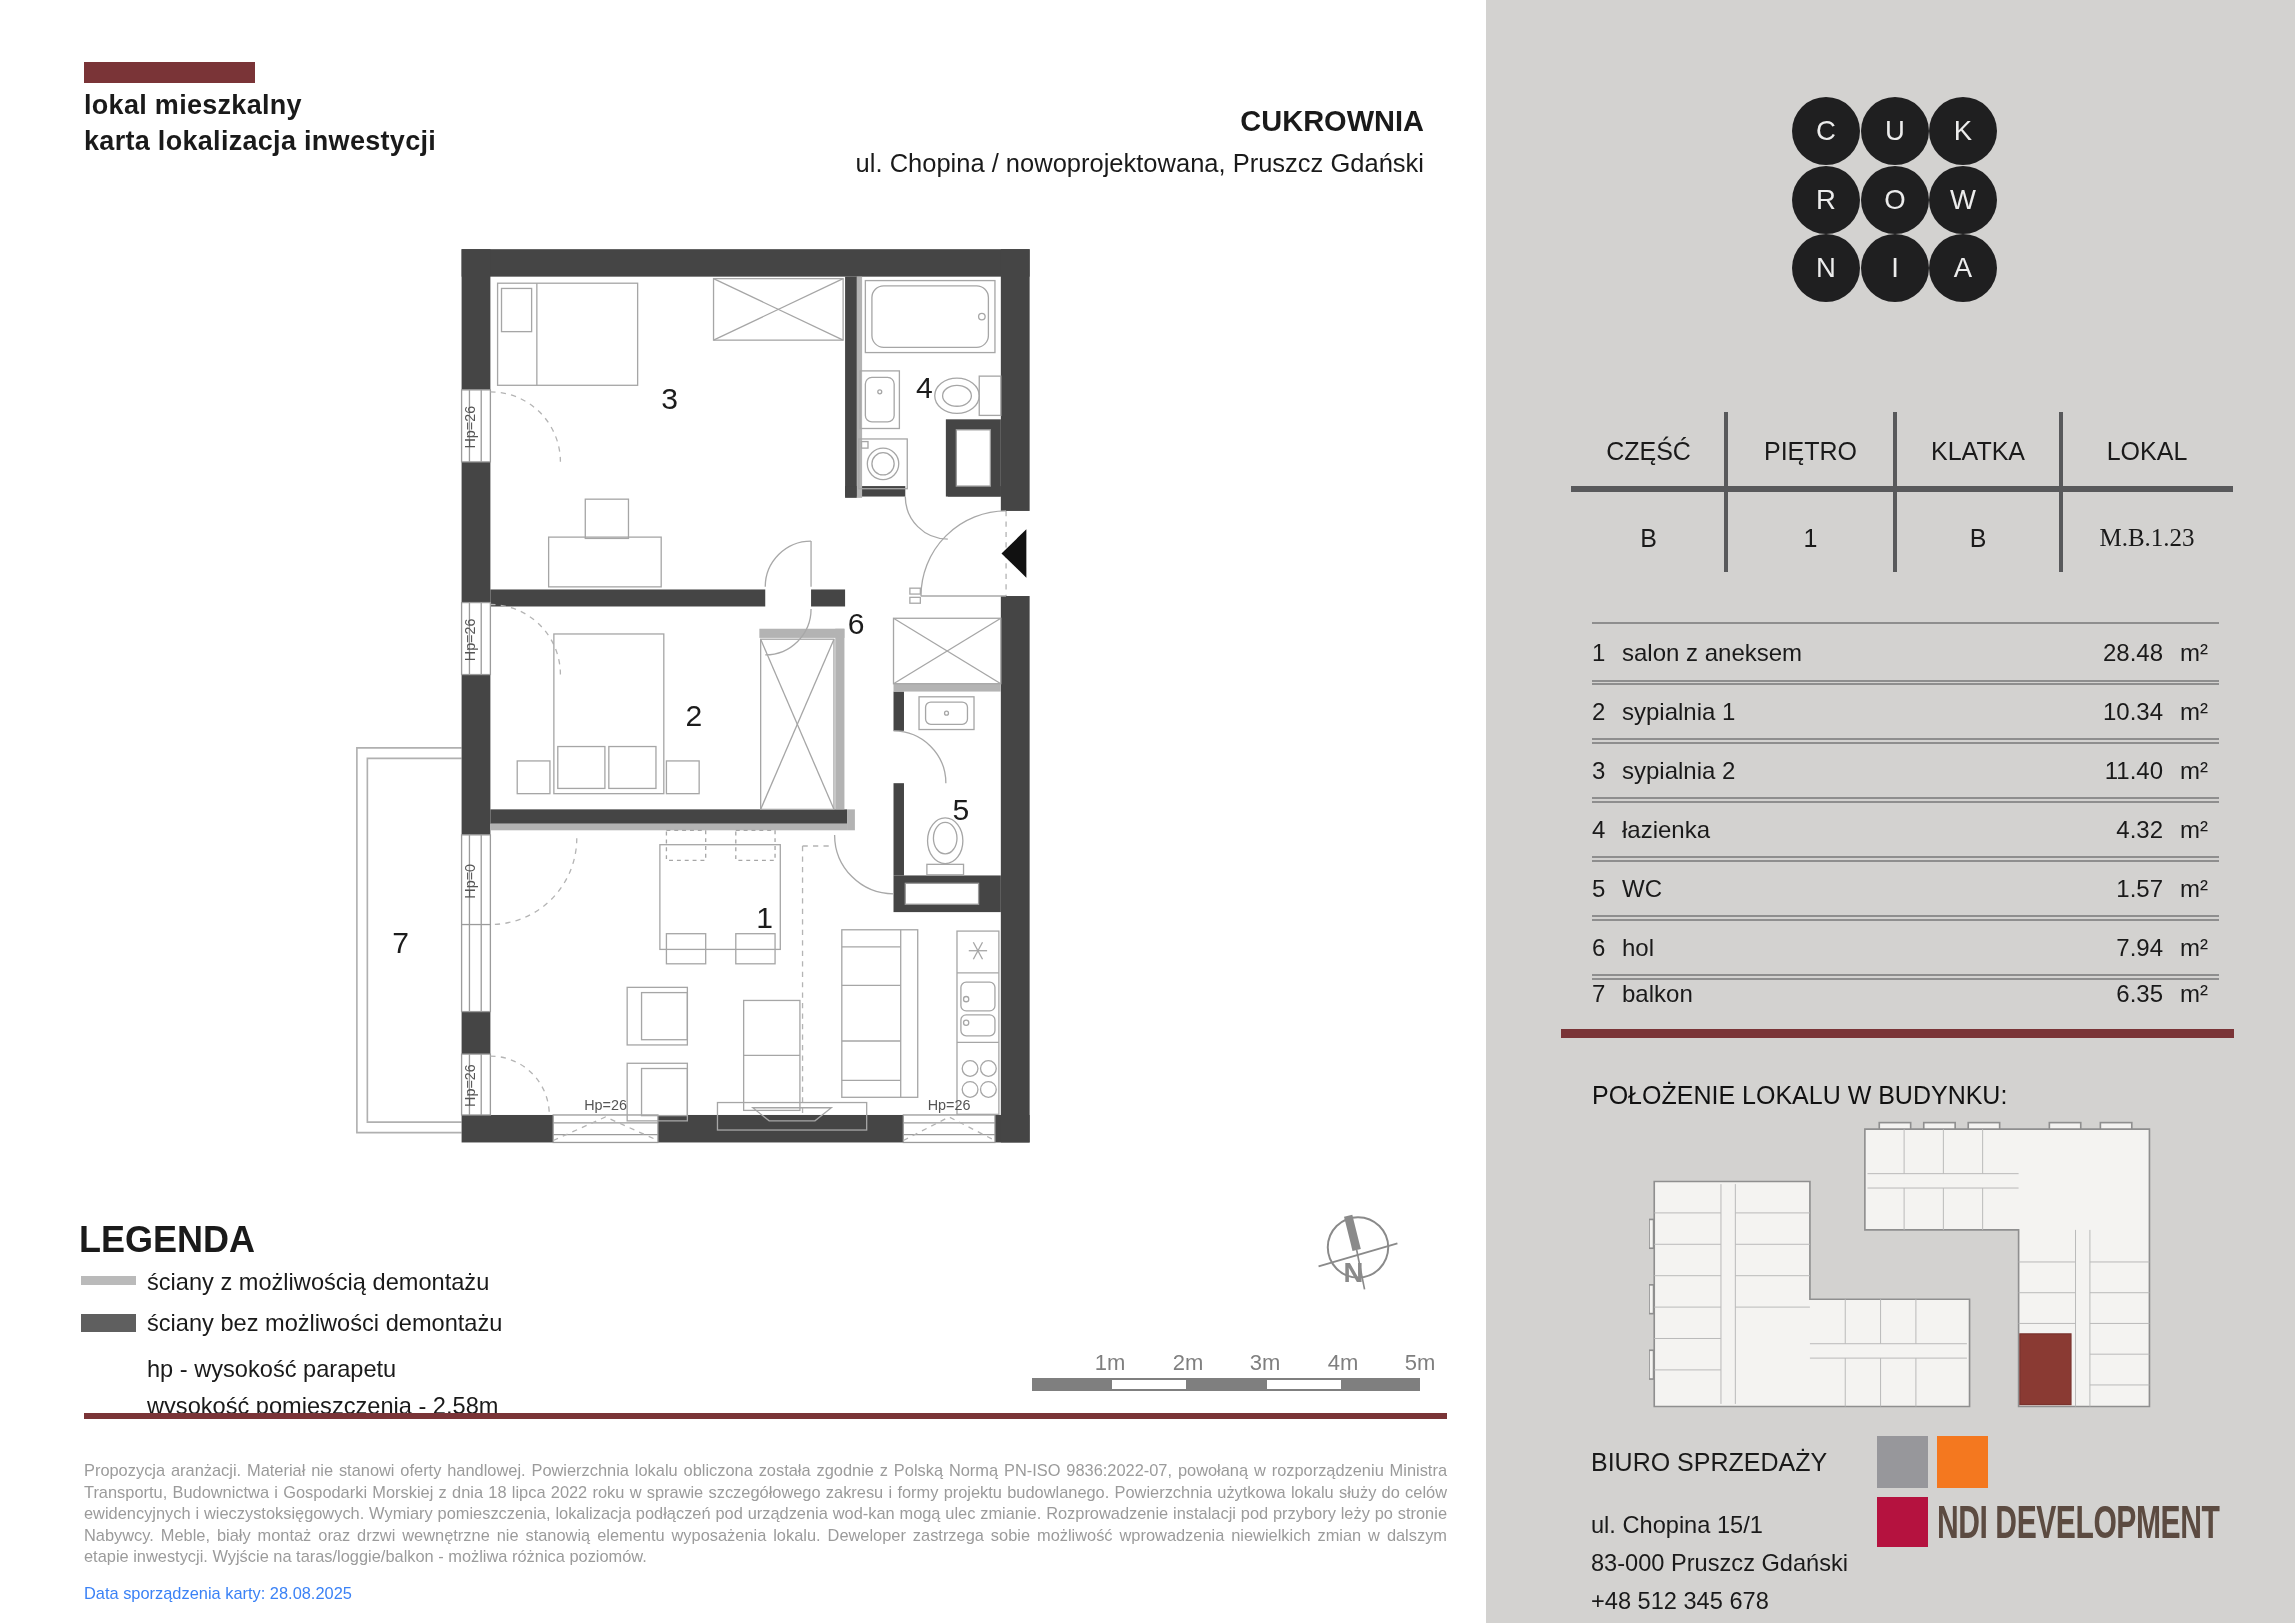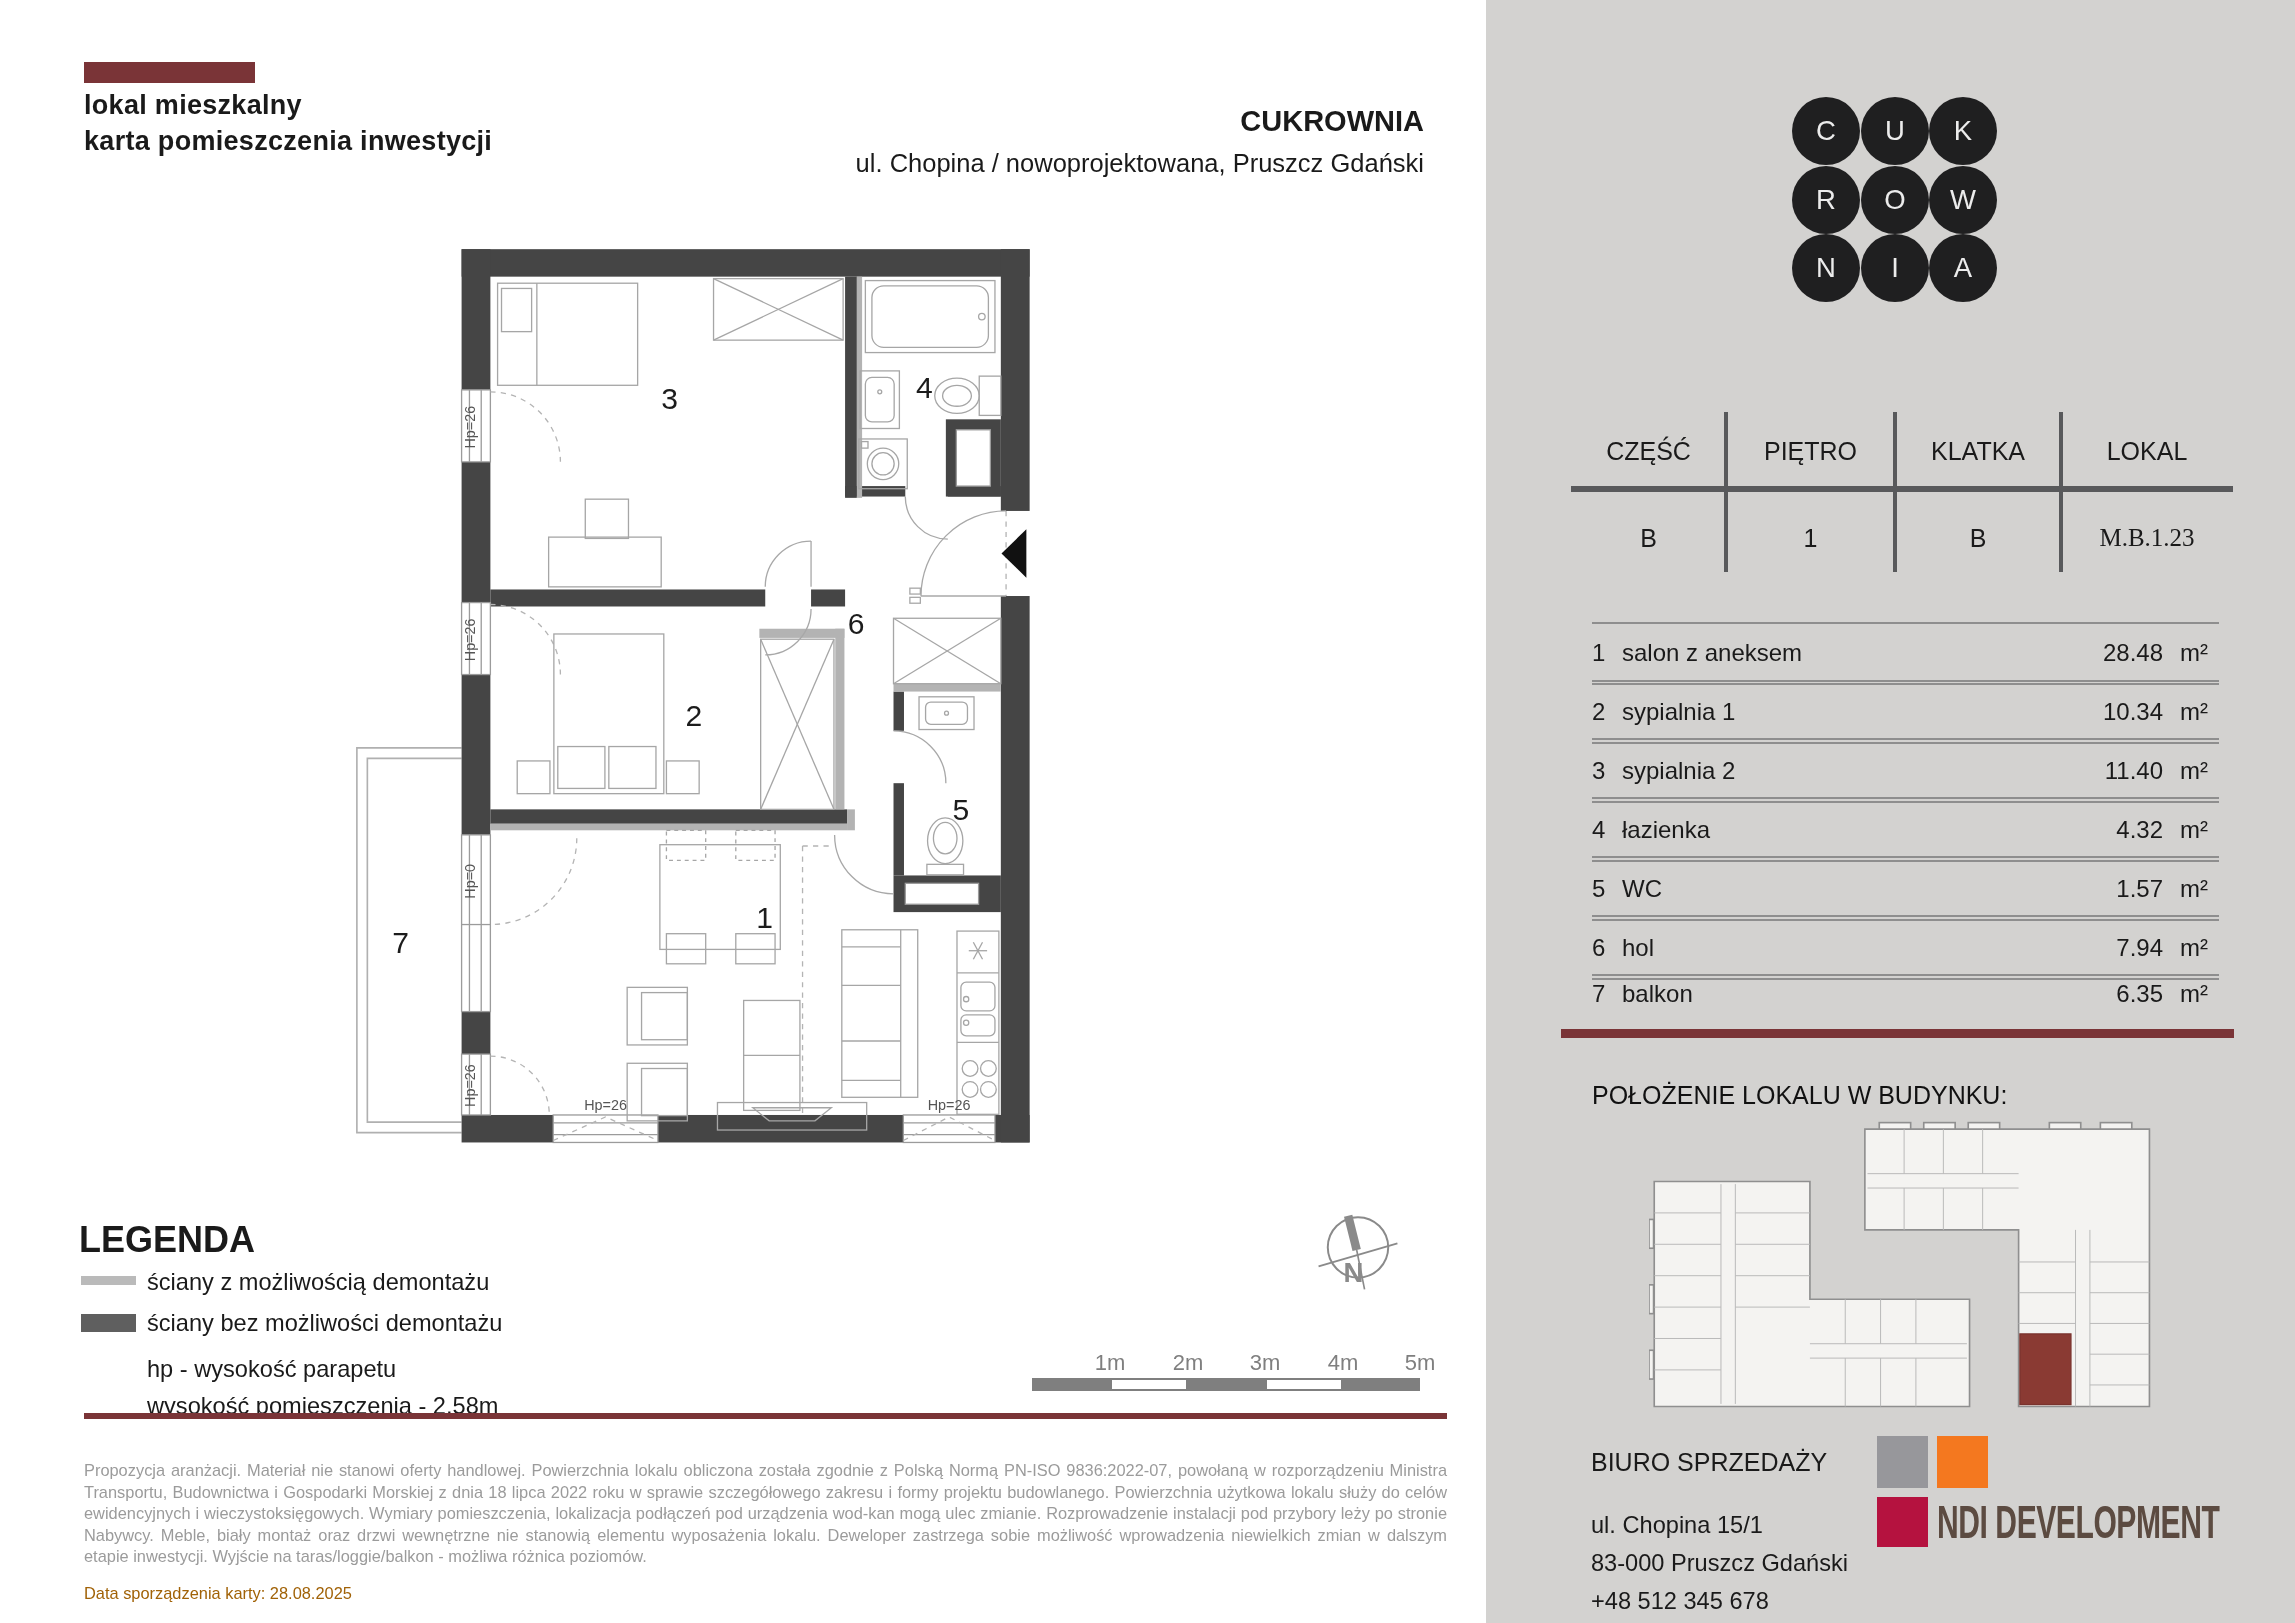--- a/index.html
+++ b/index.html
@@ -56,34 +56,34 @@
   
   .legend-title{left:79px;top:1219px;font-size:36px;font-weight:700;}
   .sw-light{left:81px;top:1276px;width:55px;height:9.2px;background:#bababa;}
   .sw-dark{left:81px;top:1314px;width:55px;height:18.3px;background:#5f5f5f;}
   .lg-label{left:147px;font-size:23.6px;white-space:nowrap;}
   .lg1{top:1269px;} .lg2{top:1310px;} .lg3{top:1356px;} .lg4{top:1393px;}
   
   .divider{left:84px;top:1413px;width:1363px;height:5.9px;background:#7a3437;}
   .disclaimer{left:84px;top:1460px;width:1363px;font-size:16.4px;line-height:21.6px;color:#9b9b9b;
      text-align:justify;}
-  .date-line{left:84px;top:1584px;font-size:16.4px;color:#a16207;}
+  .date-line{left:84px;top:1584px;font-size:16.4px;color:#3b82f6;}
   
   .scale-seg{position:absolute;top:1378px;height:13px;box-sizing:border-box;}
   .scale-lab{position:absolute;top:1350px;font-size:22px;color:#7f7f7f;transform:translateX(-50%);text-align:center;}
   svg text{font-family:"Liberation Sans", sans-serif;}
 </style>
 </head>
 <body>
 
 <div class="page">
 
   <div class="abs accent-bar"></div>
   <div class="abs doc-line doc-line1">lokal mieszkalny</div>
-  <div class="abs doc-line doc-line2">karta pomieszczenia inwestycji</div>
+  <div class="abs doc-line doc-line2">karta lokalizacja inwestycji</div>
 
   <div class="abs proj-title">CUKROWNIA</div>
   <div class="abs proj-addr">ul. Chopina / nowoprojektowana, Pruszcz Gdański</div>
 
   <div class="abs sidebar"></div>
 
   <div class="abs" style="left:1792px;top:97px;width:208px;height:208px;">
     <div class="logo-circle" style="left:0;top:0;">C</div>
     <div class="logo-circle" style="left:69px;top:0;">U</div>
     <div class="logo-circle" style="left:137px;top:0;">K</div>

